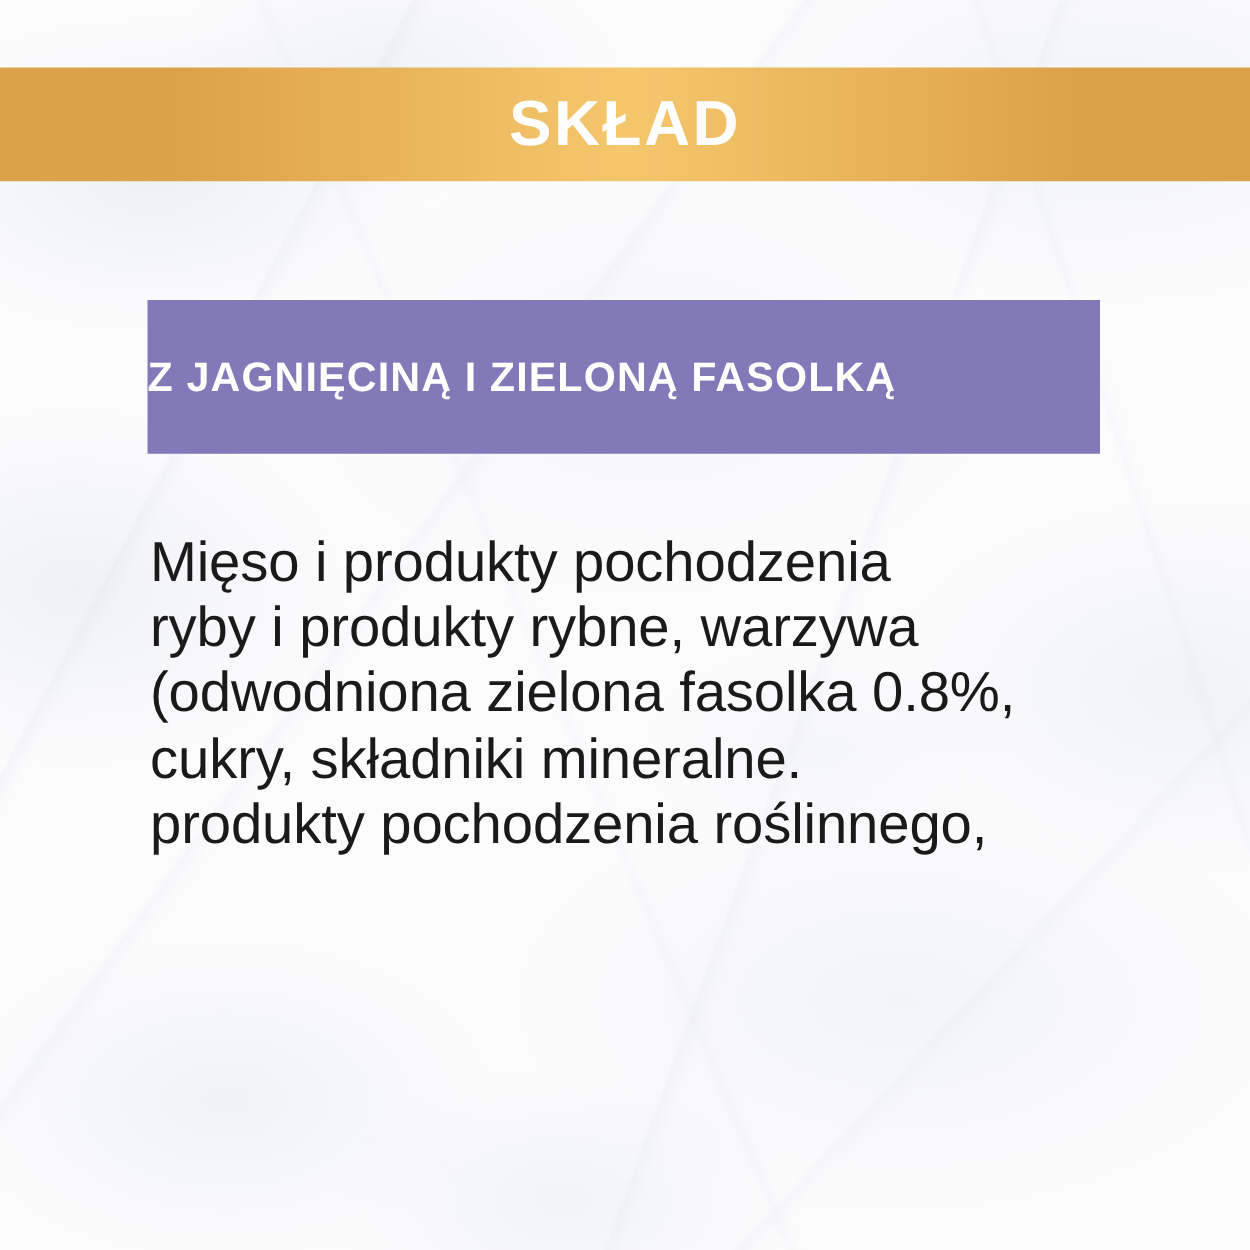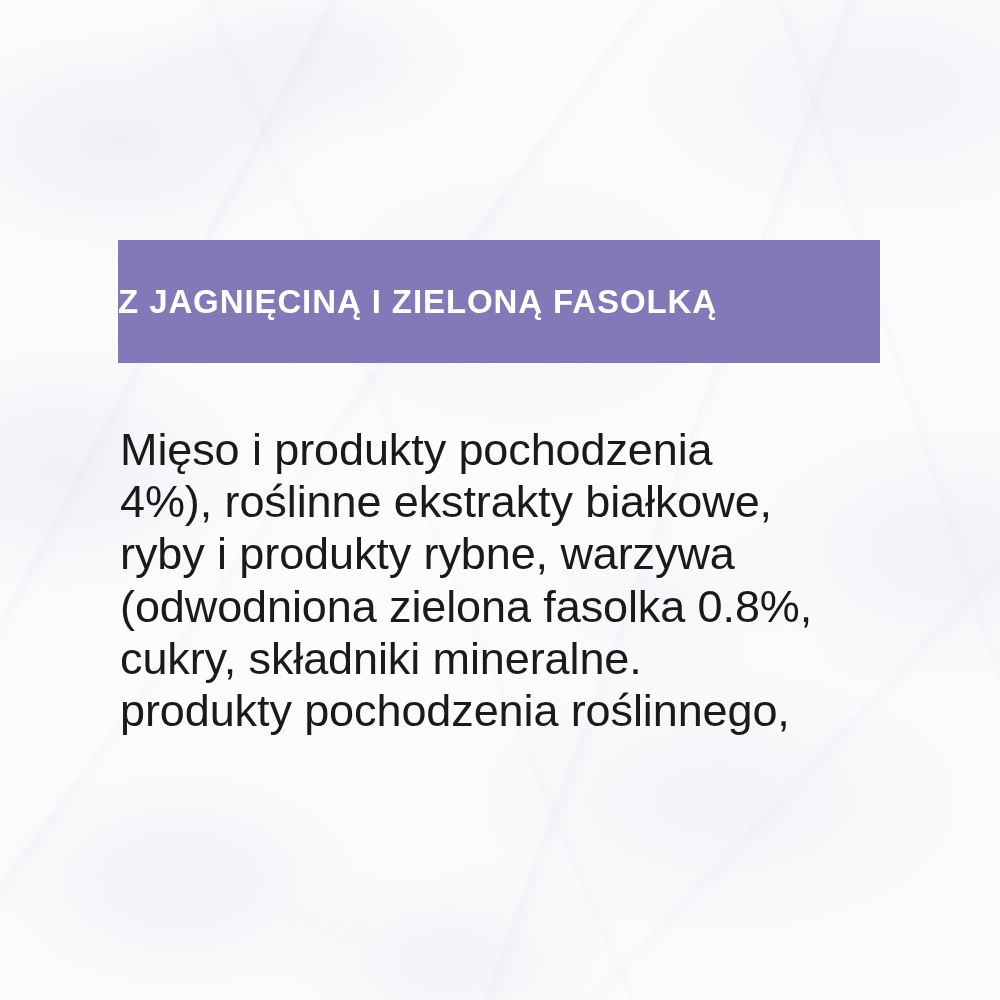--- a/index.html
+++ b/index.html
@@ -124,27 +124,29 @@
   }
 </style>
 </head>
 <body>
 
 <div class="label-canvas">
 
   <div class="marble-bg"></div>
   <div class="marble-veins"></div>
 
+  <div class="header-banner" style="background: linear-gradient(90deg, rgb(220, 161, 75) 0%, rgb(220, 161, 75) 14%, rgb(245, 199, 109) 50%, rgb(220, 161, 75) 86%, rgb(220, 161, 75) 100%);">
+    <span class="header-banner-title">SKŁAD</span>
+  </div>
 
   <div class="variant-band" style="background-color: rgb(129, 121, 184);">
     <span class="variant-band-title">Z JAGNIĘCINĄ I ZIELONĄ FASOLKĄ</span>
   </div>
 
   <div class="ingredients-block">
     <div class="ingredients-line">Mięso i produkty pochodzenia</div>
-    <div class="ingredients-line">4%), roślinne ekstrakty białkowe,</div>
     <div class="ingredients-line">ryby i produkty rybne, warzywa</div>
     <div class="ingredients-line">(odwodniona zielona fasolka 0.8%,</div>
     <div class="ingredients-line">cukry, składniki mineralne.</div>
     <div class="ingredients-line">produkty pochodzenia roślinnego,</div>
   </div>
 
 </div>
 
 </body></html>

